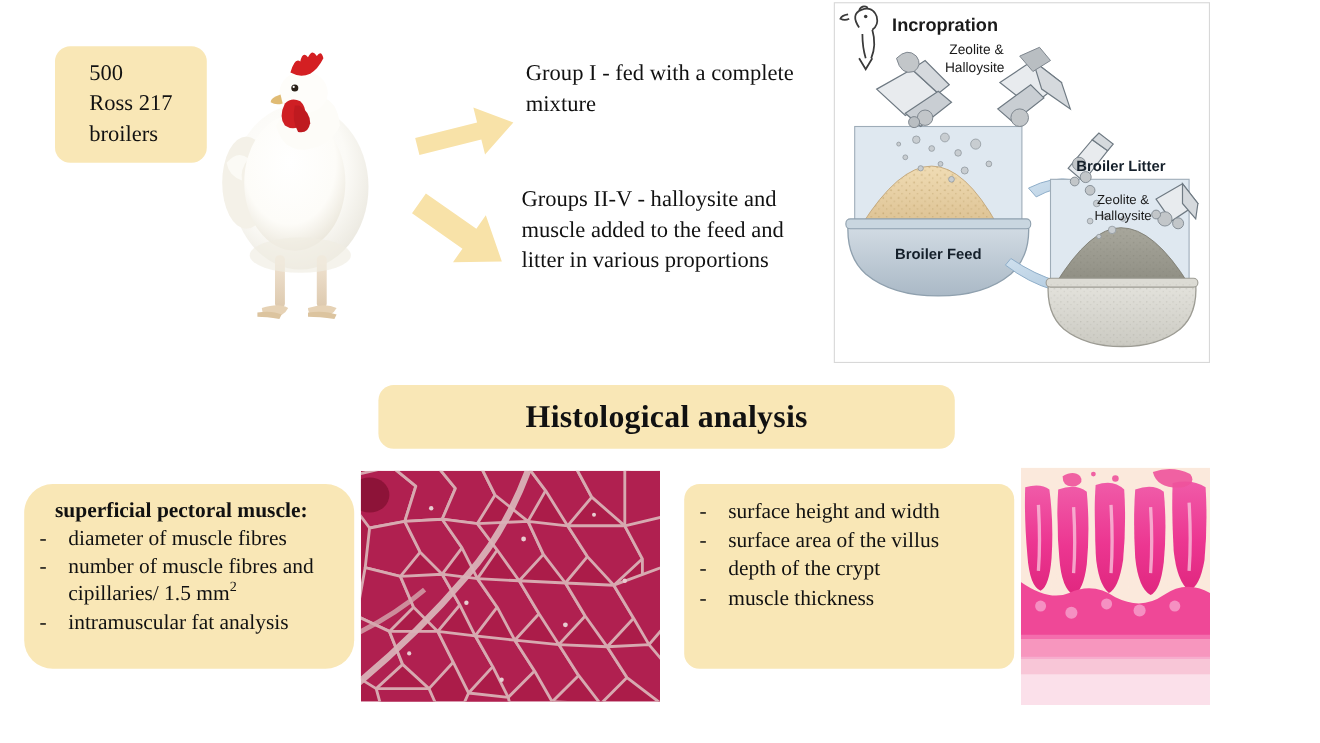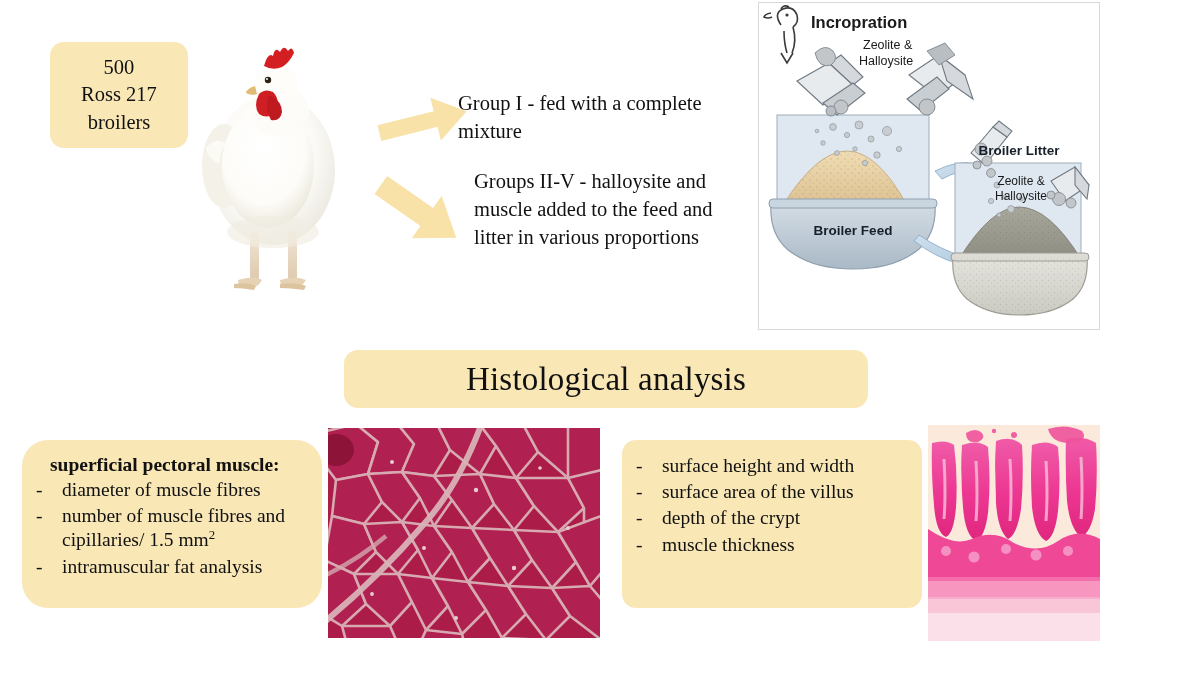--- a/index.html
+++ b/index.html
@@ -13,50 +13,50 @@
   .cream-box{
     background:#f9e7b6;
     border-radius:14px;
     box-sizing:border-box;
   }
   .box-500{
     left:50px;top:42px;width:138px;height:106px;
     display:flex;align-items:center;justify-content:center;
   }
   .box-500 .lines{
-    text-align:center;font-size:20.5px;line-height:1.33;
+    font-size:20.5px;line-height:1.33;
   }
 
   
   .chicken-wrap{left:176px;top:18px;width:190px;height:292px;}
   .chicken-wrap svg{display:block;}
 
   
   .arrow-1{left:372px;top:80px;width:105px;height:70px;}
   .arrow-2{left:366px;top:172px;width:110px;height:82px;}
   .arrow-1 svg,.arrow-2 svg{display:block;}
 
   
   .grp{font-size:20.5px;line-height:1.36;}
-  .grp-1{left:458px;top:54px;width:250px;margin-top:36px;}
+  .grp-1{left:478px;top:54px;width:250px;}
   .grp-2{left:474px;top:168px;width:258px;}
 
   
   .diagram{
     left:758px;top:2px;width:342px;height:328px;
     border:1px solid #d8d8d8;background:#fff;box-sizing:border-box;text-align:right;
   }
   .diagram svg{display:block;}
 
   
   .banner{
     left:344px;top:350px;width:524px;height:58px;
     display:flex;align-items:center;justify-content:center;
   }
-  .banner .t{font-size:33px;font-weight:normal;letter-spacing:.2px;}
+  .banner .t{font-size:29px;font-weight:bold;letter-spacing:.2px;}
 
   
   .panel-left{left:22px;top:440px;width:300px;height:168px;padding:14px 12px 10px 14px;border-radius:26px;}
   .panel-right{left:622px;top:440px;width:300px;height:168px;padding:12px 12px 10px 14px;}
   .panel-head{font-weight:bold;font-size:19.5px;}
   .panel-head.center{text-align:center;}
   .panel-left .panel-head{padding-left:14px;}
   ul.dashlist{list-style:none;margin:2px 0 0 0;padding:0;}
   ul.dashlist li{
     font-size:19.5px;line-height:1.24;

